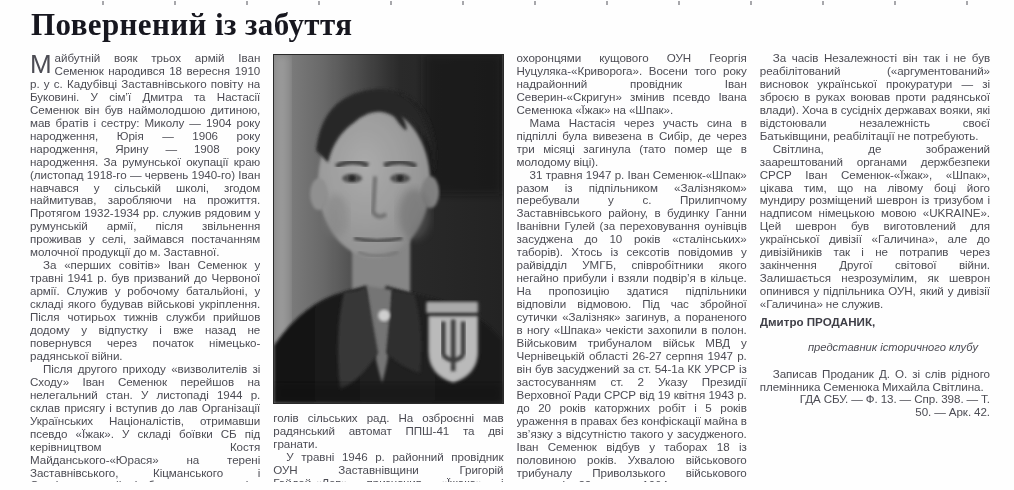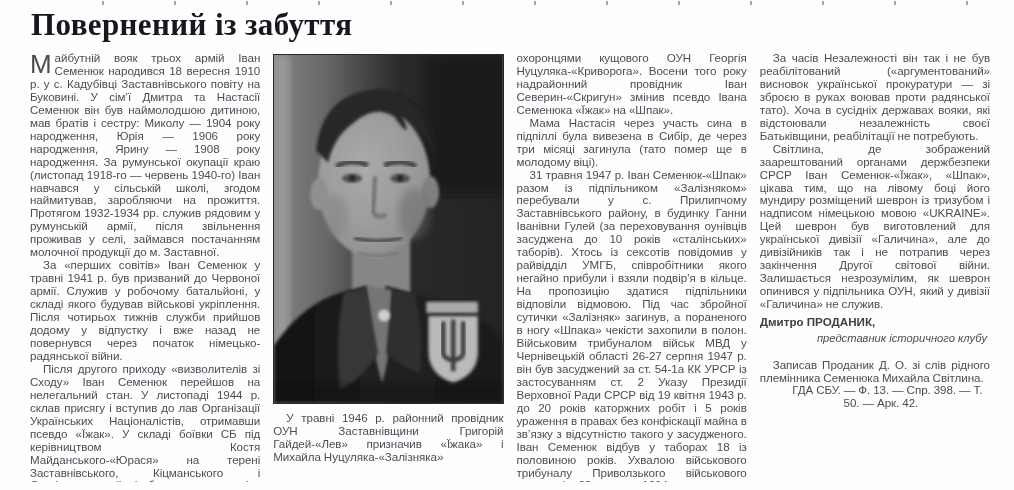--- a/index.html
+++ b/index.html
@@ -55,27 +55,27 @@
     background:#555;
   }
   figure.photo svg{display:block;width:100%;height:100%;}
   .byline-name{
     margin:4px 0 0 0;
     font-size:11.6px;line-height:13.5px;
     font-weight:bold;
     color:#3e3e46;
   }
   .byline-role{
-    margin:3px;
+    margin:12px;
     font-size:11.2px;line-height:13px;
     font-style:italic;text-align:right;
     color:#4c4c54;
   }
   .note{margin-top:14px;}
-  .ref{text-align:center;margin-left:12px;}
+  .ref{text-align:right;margin-left:12px;}
 </style>
 </head>
 <body>
 
 <div class="page">
 
   <div class="top-fragments"></div>
 
   <h1 class="title">Повернений із забуття</h1>
 
@@ -166,31 +166,32 @@
               <path d="M169,302 q10,10 20,0"></path>
               <path d="M179,310 l0,8"></path>
             </g>
             <path d="M156,251 h44" stroke="#585858" stroke-width="2" stroke-dasharray="3 2" filter="url(#soft)"></path>
           </g>
 
           <rect x="0" y="0" width="228" height="350" fill="#000" opacity=".06"></rect>
           <rect x="0" y="330" width="228" height="20" fill="#0a0a0a" opacity=".35" filter="url(#softer)"></rect>
         </svg>
       </figure>
+      <p class="p">голів сільських рад. На озброєнні мав радянський автомат ППШ-41 та дві гранати.</p>
       <p class="p indent">У травні 1946 р. районний провідник ОУН Заставнівщини Григорій Гайдей-«Лев» призначив «Їжака» і Михайла Нуцуляка-«Залізняка»</p>
     </div>
 
     <div class="col">
       <p class="p">охоронцями кущового ОУН Георгія Нуцуляка-«Криворога». Восени того року надрайонний провідник Іван Северин-«Скригун» змінив псевдо Івана Семенюка «Їжак» на «Шпак».</p>
       <p class="p indent">Мама Настасія через участь сина в підпіллі була вивезена в Сибір, де через три місяці загинула (тато помер ще в молодому віці).</p>
       <p class="p indent">31 травня 1947 р. Іван Семенюк-«Шпак» разом із підпільником «Залізняком» перебували у с. Прилипчому Заставнівського району, в будинку Ганни Іванівни Гулей (за переховування оунівців засуджена до 10 років «сталінських» таборів). Хтось із сексотів повідомив у райвідділ УМГБ, співробітники якого негайно прибули і взяли подвір’я в кільце. На пропозицію здатися підпільники відповіли відмовою. Під час збройної сутички «Залізняк» загинув, а пораненого в ногу «Шпака» чекісти захопили в полон. Військовим трибуналом військ МВД у Чернівецькій області 26-27 серпня 1947 р. він був засуджений за ст. 54-1а КК УРСР із застосуванням ст. 2 Указу Президії Верховної Ради СРСР від 19 квітня 1943 р. до 20 років каторжних робіт і 5 років ураження в правах без конфіскації майна в зв’язку з відсутністю такого у засудженого. Іван Семенюк відбув у таборах 18 із половиною років. Ухвалою військового трибуналу Приволзького військового округу від 22 жовтня 1964 р. покарання було пом’якшене до відбутого. 23 жовтня того ж року він був звільнений із таборів і повернувся у рідне село. Дожив до відновлення Української держави.</p>
     </div>
 
     <div class="col">
-      <p class="p indent">За часів Незалежності він так і не був реабілітований («аргументований» висновок української прокуратури — зі зброєю в руках воював проти радянської тато). Хоча в сусідніх державах вояки, які відстоювали незалежність своєї Батьківщини, реабілітації не потребують.</p>
+      <p class="p indent">За часів Незалежності він так і не був реабілітований («аргументований» висновок української прокуратури — зі зброєю в руках воював проти радянської влади). Хоча в сусідніх державах вояки, які відстоювали незалежність своєї Батьківщини, реабілітації не потребують.</p>
       <p class="p indent">Світлина, де зображений заарештований органами держбезпеки СРСР Іван Семенюк-«Їжак», «Шпак», цікава тим, що на лівому боці його мундиру розміщений шеврон із тризубом і надписом німецькою мовою «UKRAINE». Цей шеврон був виготовлений для української дивізії «Галичина», але до дивізійників так і не потрапив через закінчення Другої світової війни. Залишається незрозумілим, як шеврон опинився у підпільника ОУН, який у дивізії «Галичина» не служив.</p>
       <p class="byline-name">Дмитро ПРОДАНИК,</p>
       <p class="byline-role">представник історичного клубу</p>
       <p class="p indent note">Записав Проданик Д. О. зі слів рідного племінника Семенюка Михайла Світлина.</p>
       <p class="p indent ref">ГДА СБУ. — Ф. 13. — Спр. 398. — Т. 50. — Арк. 42.</p>
 
     </div>
 
   </div>
 </div>

